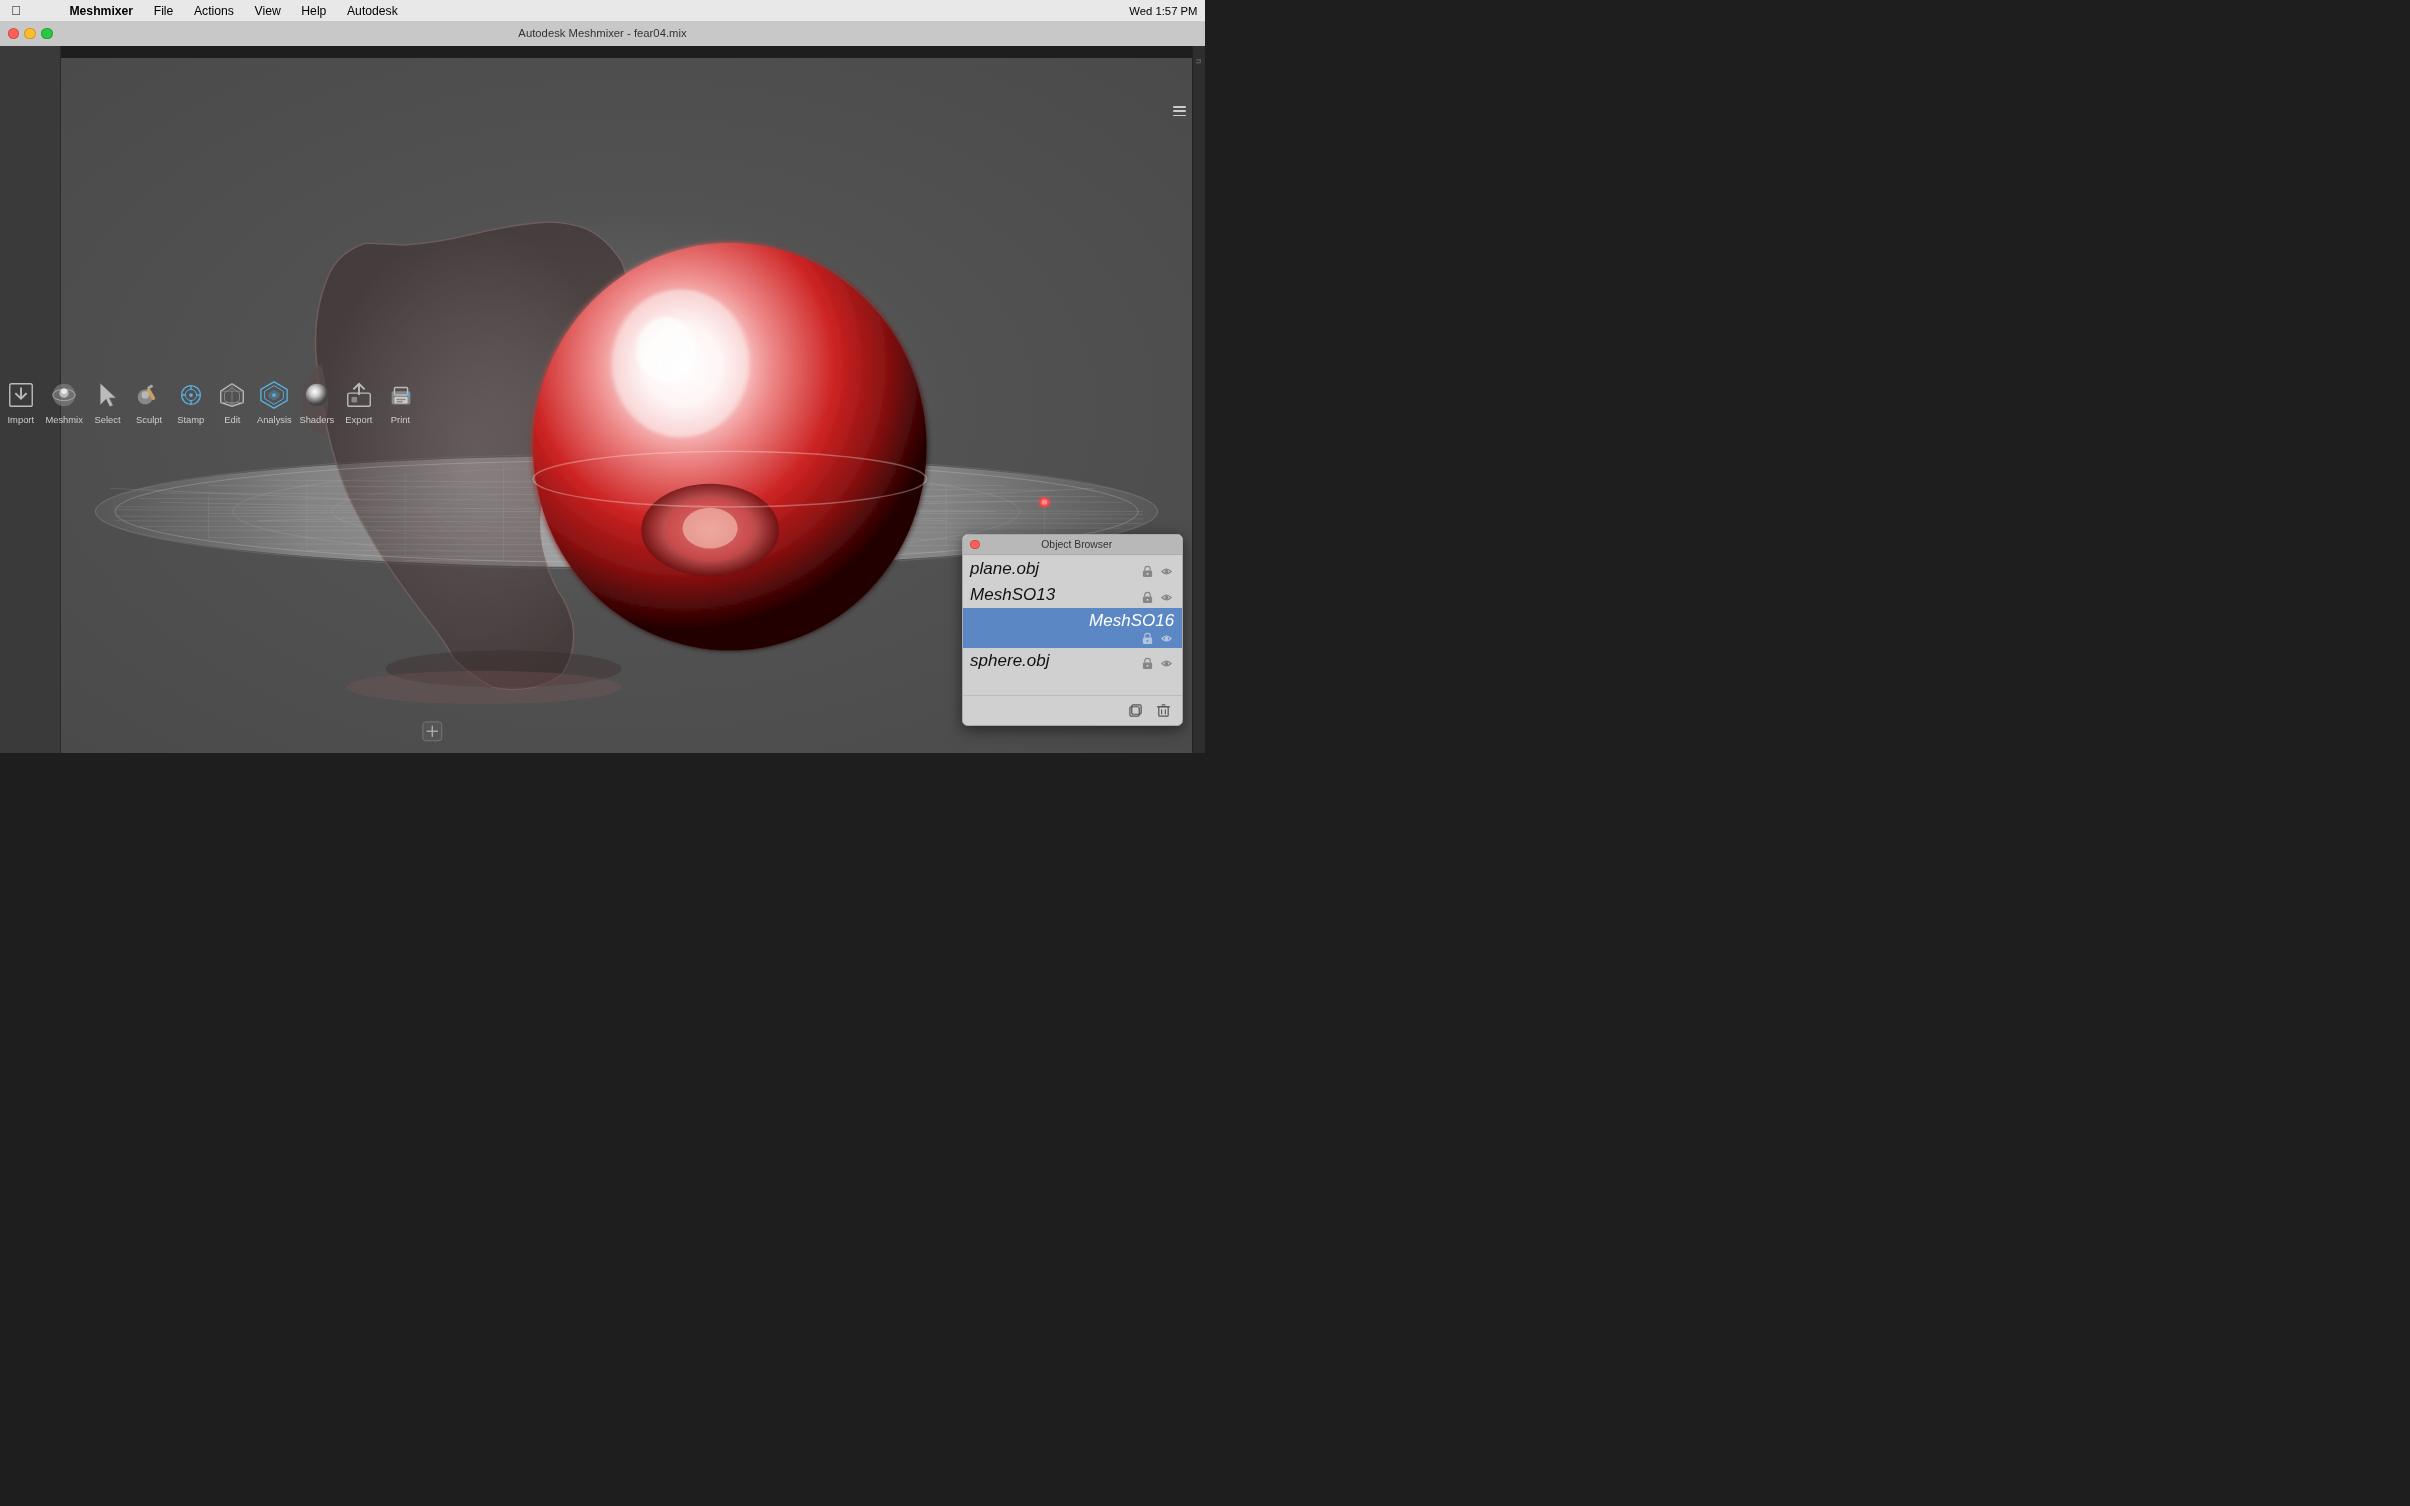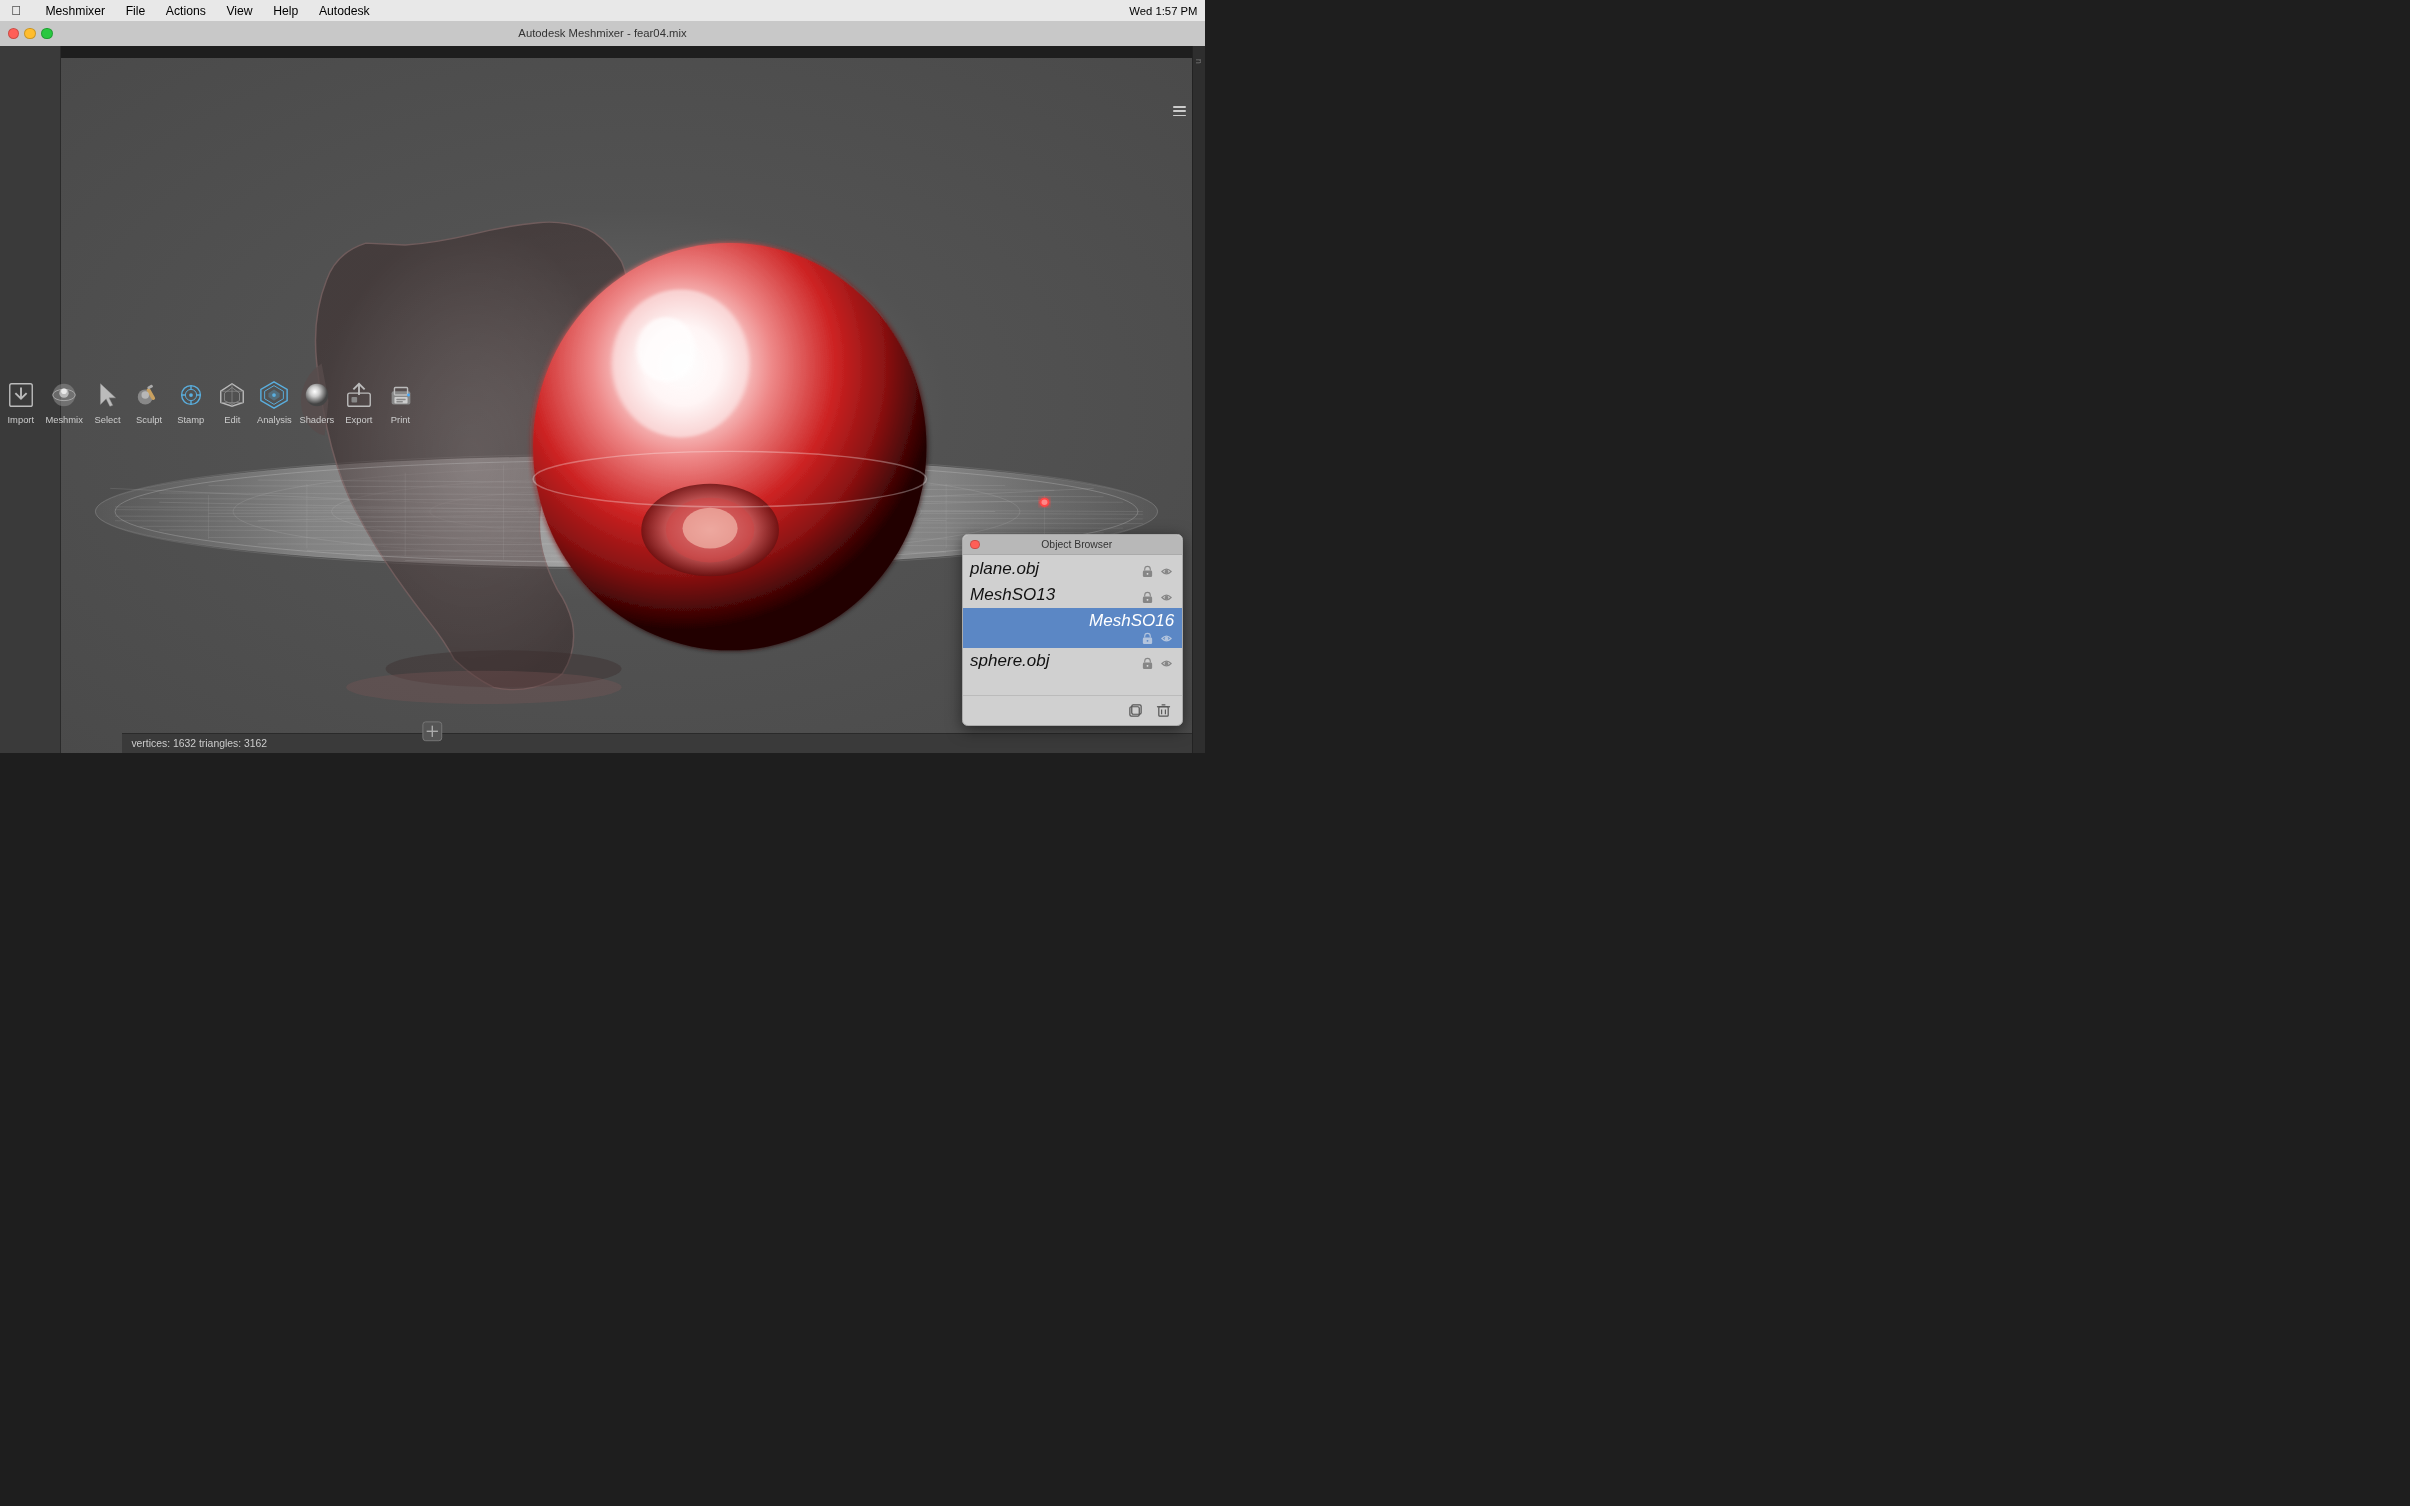--- a/index.html
+++ b/index.html
@@ -39,21 +39,21 @@
       display: flex;
       align-items: center;
       gap: 7.5px;
       font-size: 11.3px;
     }
     .menu-item {
       cursor: pointer;
       padding: 0.9px 3.8px;
       border-radius: 2.8px;
     }
-    .menu-item.bold { font-weight: 400; }
+    .menu-item.bold { font-weight: 700; margin-left: 24px; }
 
     
     .titlebar {
       width: 100%;
       height: 24.5px;
       background: #c8c8c8;
       display: flex;
       align-items: center;
       justify-content: center;
       position: relative;
@@ -720,23 +720,20 @@
             <rect x="3" y="4" width="10" height="10" rx="1" fill="none" stroke="#555" stroke-width="1.3"></rect>
             <line x1="1" y1="4" x2="15" y2="4" stroke="#555" stroke-width="1.3"></line>
             <line x1="6" y1="2" x2="10" y2="2" stroke="#555" stroke-width="1.3"></line>
             <line x1="6" y1="7" x2="6" y2="12" stroke="#555" stroke-width="1.2"></line>
             <line x1="10" y1="7" x2="10" y2="12" stroke="#555" stroke-width="1.2"></line>
           </svg>
         </div>
       </div>
     </div>
 
-    <div class="statusbar">
-      <span>vertices: 1632  triangles: 3162</span>
-    </div>
   </div>
 
   <div class="right-panel">
     <div style="font-size:8.5px; color:#777; writing-mode:vertical-rl; margin-top:9.4px;">n</div>
   </div>
 
 </div>
 
 
 </body></html>

